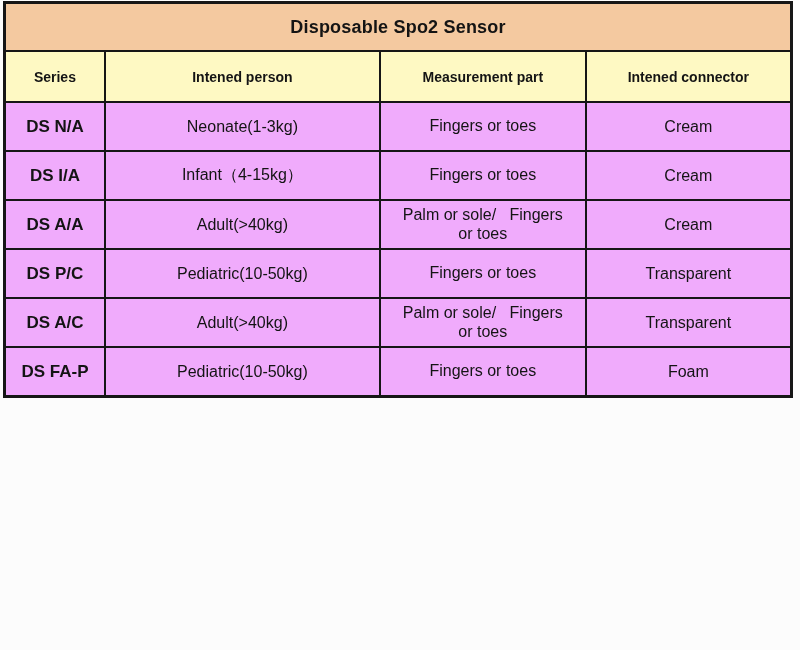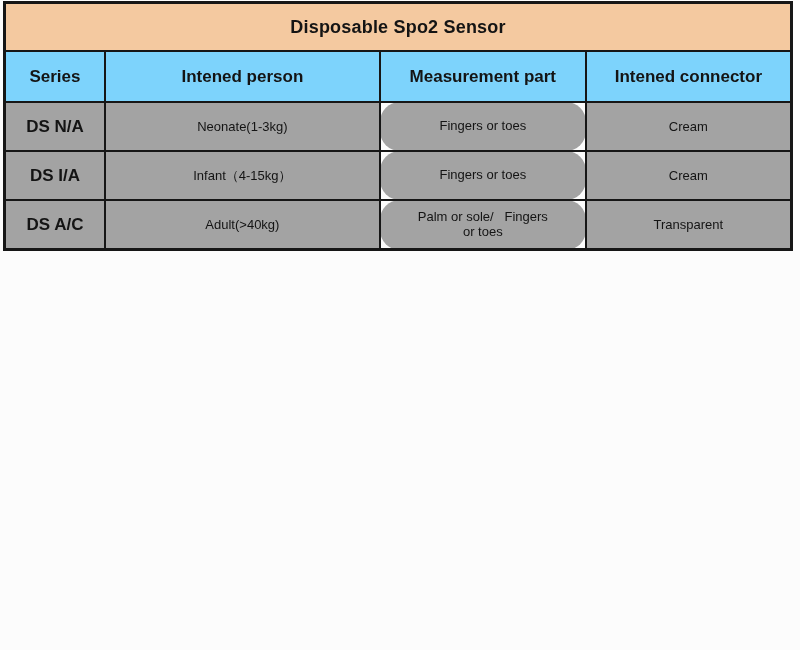--- a/index.html
+++ b/index.html
@@ -32,40 +32,39 @@
     overflow: hidden;
   }
   .title-row th {
     background: #f4c9a0;
     height: 44px;
     font-size: 18px;
     font-weight: bold;
     letter-spacing: 0.2px;
   }
   .header-row th {
-    background: #7dd3fc;
+    background: #fef9c3;
     height: 47px;
-    font-size: 17px;
+    font-size: 14px;
     font-weight: bold;
   }
   .data-row {
-    background: #a3a3a3;
+    background: #f0abfc;
   }
   .data-row td {
     height: 45px;
-    font-size: 13px;
+    font-size: 16px;
   }
   .data-row td.series-cell {
     font-weight: bold;
     font-size: 17px;
   }
   .data-row td.part-cell {
     white-space: pre-wrap;
     line-height: 1.15;
-    border-radius: 20px;
   }
 </style>
 </head>
 <body>
 
 <table class="sensor-table">
   <colgroup>
     <col style="width:100px">
     <col style="width:274px">
     <col style="width:205px">
@@ -89,20 +88,39 @@
       <td class="part-cell">Fingers or toes</td>
       <td class="connector-cell">Cream</td>
     </tr>
     <tr class="data-row">
       <td class="series-cell">DS I/A</td>
       <td class="person-cell">Infant（4-15kg）</td>
       <td class="part-cell">Fingers or toes</td>
       <td class="connector-cell">Cream</td>
     </tr>
     <tr class="data-row">
+      <td class="series-cell">DS A/A</td>
+      <td class="person-cell">Adult(&gt;40kg)</td>
+      <td class="part-cell">Palm or sole/   Fingers
+or toes</td>
+      <td class="connector-cell">Cream</td>
+    </tr>
+    <tr class="data-row">
+      <td class="series-cell">DS P/C</td>
+      <td class="person-cell">Pediatric(10-50kg)</td>
+      <td class="part-cell">Fingers or toes</td>
+      <td class="connector-cell">Transparent</td>
+    </tr>
+    <tr class="data-row">
       <td class="series-cell">DS A/C</td>
       <td class="person-cell">Adult(&gt;40kg)</td>
       <td class="part-cell">Palm or sole/   Fingers
 or toes</td>
       <td class="connector-cell">Transparent</td>
     </tr>
+    <tr class="data-row">
+      <td class="series-cell">DS FA-P</td>
+      <td class="person-cell">Pediatric(10-50kg)</td>
+      <td class="part-cell">Fingers or toes</td>
+      <td class="connector-cell">Foam</td>
+    </tr>
   </tbody>
 </table>
 
 </body></html>

